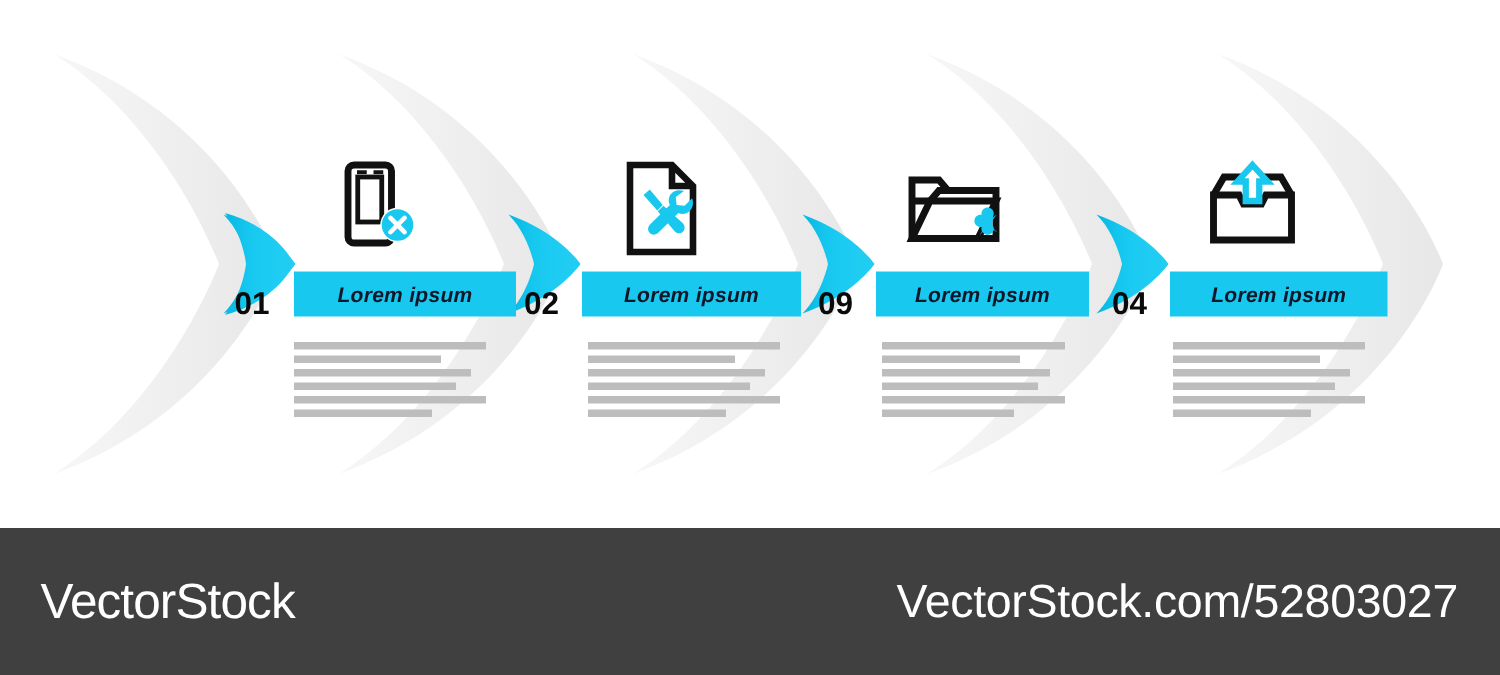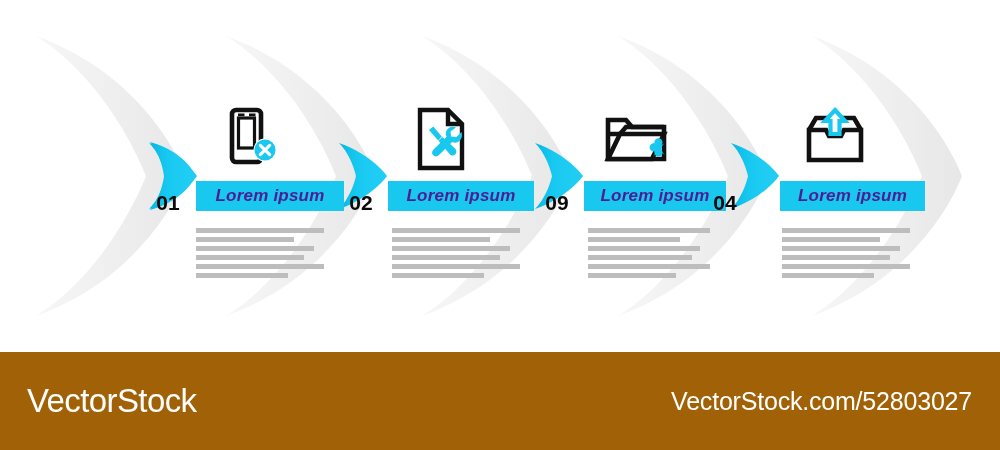--- a/index.html
+++ b/index.html
@@ -42,22 +42,22 @@
   .step-bar {
     position: absolute;
     height: 30px;
     background: #19c8ee;
     display: flex;
     align-items: center;
   }
   .step-bar-label {
     font-style: italic;
     font-weight: bold;
-    font-size: 17px;
-    color: #4c1d95;
+    font-size: 14px;
+    color: #0f172a;
     width: 100%;
     text-align: center;
     letter-spacing: .2px;
   }
   .step-num {
     position: absolute;
     top: 170px;
     width: 42px;
     height: 26px;
     line-height: 26px;
@@ -84,38 +84,38 @@
     background: #bdbdbd;
     margin-bottom: 4px;
     border-radius: 0;
   }
   
   #footer {
     position: absolute;
     left: 0; top: 352px;
     width: 1000px;
     height: 98px;
-    background: #a16207;
+    background: #404040;
   }
   #wm-logo {
     position: absolute;
     left: 27px;
     top: 50%;
     transform: translateY(-50%);
     color: #ffffff;
     font-size: 33px;
     letter-spacing: -0.6px;
   }
   #wm-url {
     position: absolute;
     right: 28px;
     top: 50%;
     transform: translateY(-50%);
     color: #ffffff;
-    font-size: 25px;
+    font-size: 31px;
     letter-spacing: -0.2px;
   }
 </style>
 </head>
 <body>
 
 <div id="canvas">
 
   <div id="graphic">
 
@@ -244,21 +244,21 @@
     </div>
 
     <div class="step" style="left:0;width:940px;">
       <div class="icon-box" style="left:798px;">
         <svg viewBox="0 0 74 66">
           <path d="M11 24 l7 -12 h38 l7 12" fill="#ffffff" stroke="#111" stroke-width="4.6" stroke-linejoin="miter"></path>
           <path d="M11 24 h17 l3 6 h12 l3 -6 h17 v30 h-52 Z" fill="#ffffff" stroke="#111" stroke-width="4.6" stroke-linejoin="miter"></path>
           <path d="M37 4 l10 11 h-5.5 v13 h-9 v-13 h-5.5 Z" fill="#ffffff" stroke="#19c8ee" stroke-width="4.2" stroke-linejoin="miter"></path>
         </svg>
       </div>
-      <div class="step-num" style="left:704px;">04</div>
+      <div class="step-num" style="left:732px;">04</div>
       <div class="step-bar" style="left:780px;width:145px;top:161px;">
         <span class="step-bar-label">Lorem ipsum</span>
       </div>
       <div class="lines" style="left:782px;">
         <i style="width:128px"></i>
         <i style="width:98px"></i>
         <i style="width:118px"></i>
         <i style="width:108px"></i>
         <i style="width:128px"></i>
         <i style="width:92px"></i>

